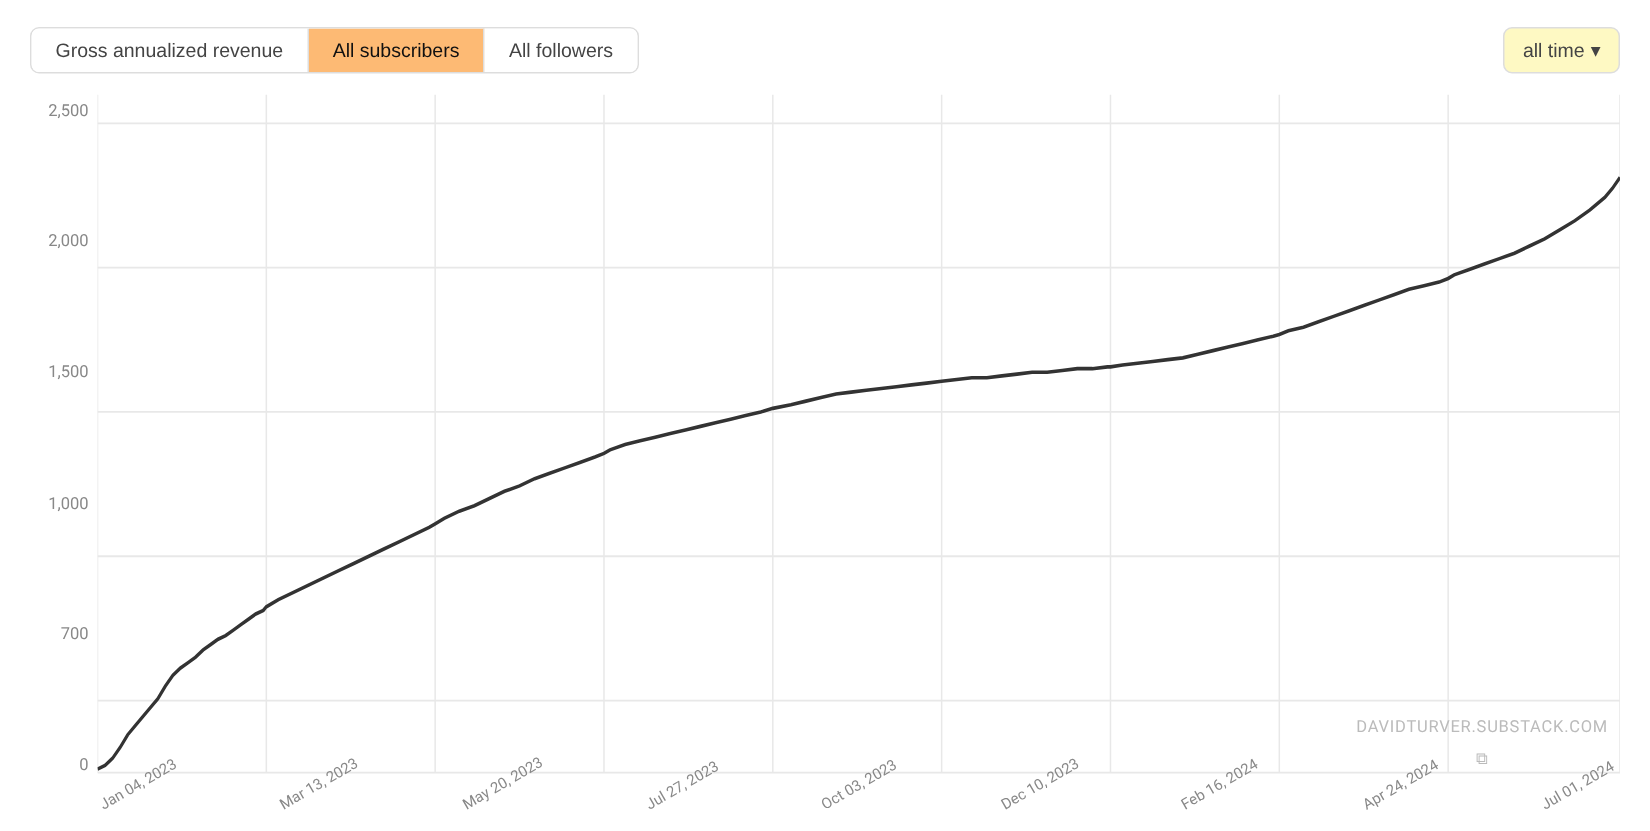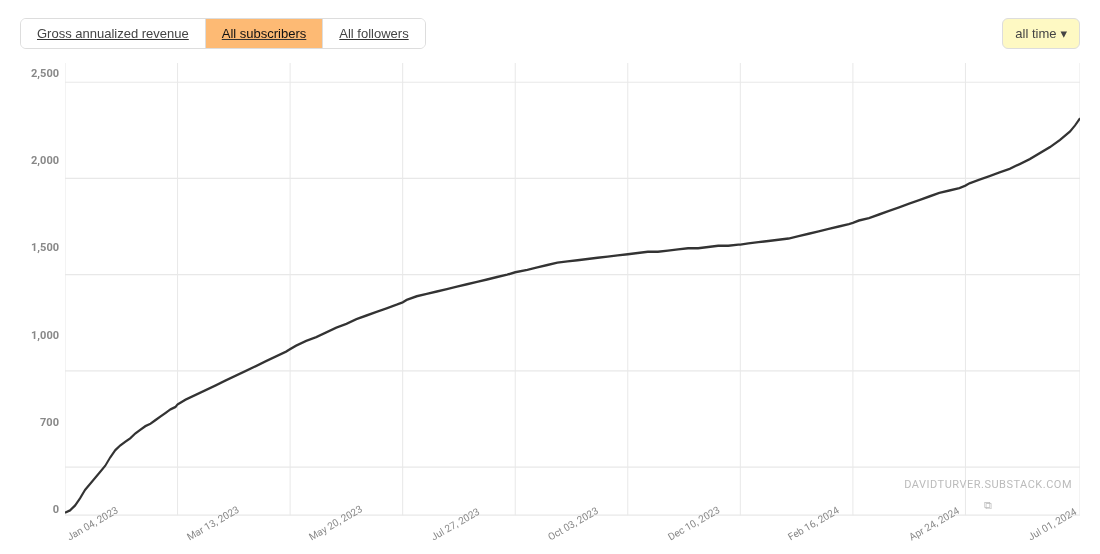--- a/index.html
+++ b/index.html
@@ -29,21 +29,20 @@
       align-items: center;
       justify-content: space-between;
       margin-bottom: 10px;
     }
     .tabs {
       display: flex;
       gap: 0;
       border: 1px solid #ddd;
       border-radius: 6px;
       overflow: hidden;
-      text-decoration: underline;
     }
     .tab {
       padding: 7px 16px;
       font-size: 13px;
       cursor: pointer;
       background: #fff;
       border: none;
       border-right: 1px solid #ddd;
       color: #444;
       white-space: nowrap;
@@ -78,21 +77,20 @@
     }
     .y-axis {
       width: 45px;
       flex-shrink: 0;
       display: flex;
       flex-direction: column;
       justify-content: space-between;
       align-items: flex-end;
       padding-bottom: 28px;
       padding-top: 4px;
-      font-weight: bold;
     }
     .y-label {
       font-size: 11px;
       color: #888;
       padding-right: 6px;
     }
     .chart-body {
       flex: 1;
       position: relative;
     }

